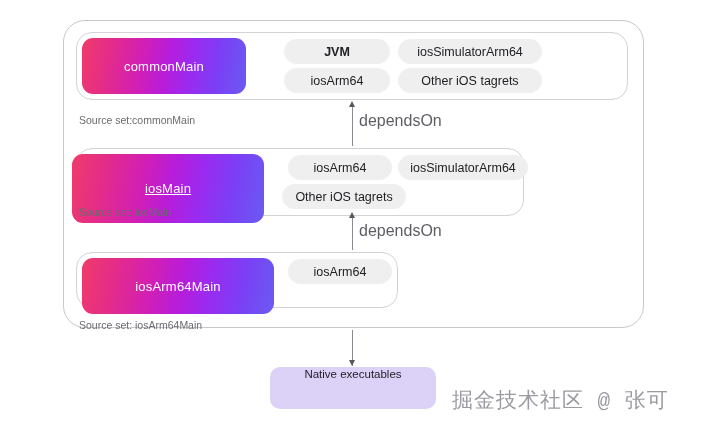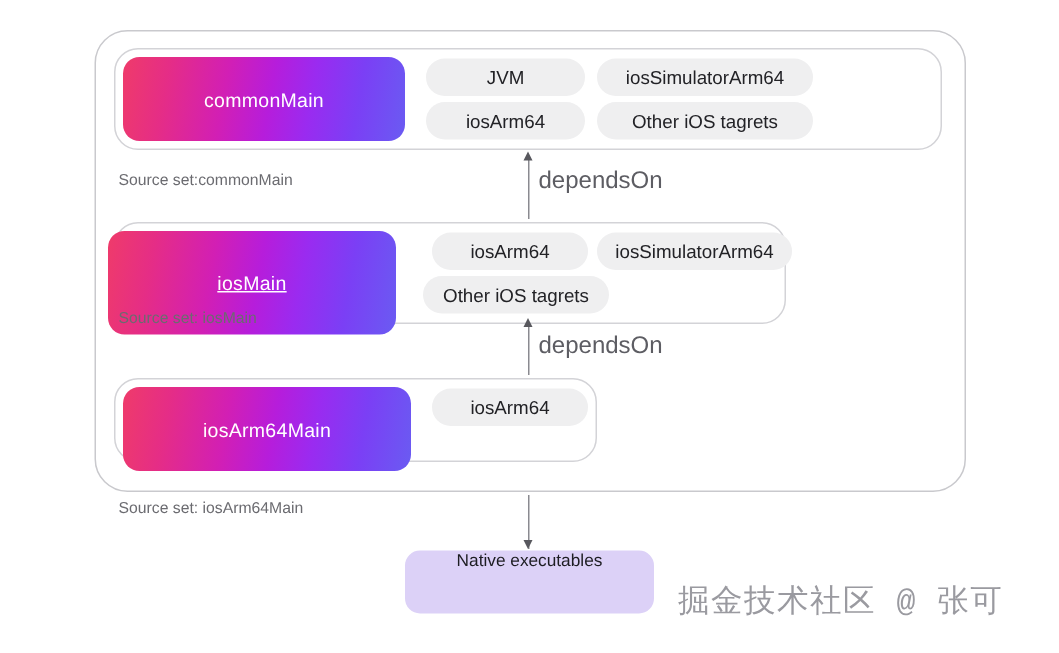--- a/index.html
+++ b/index.html
@@ -58,42 +58,42 @@
         #9a2bf0 66%,
         #7b3ff5 82%,
         #6a5bf2 100%);
     color: #ffffff;
     font-size: 13px;
     display: flex;
     align-items: center;
     justify-content: center;
     letter-spacing: 0.2px;
   }
-  .pill-common   { left: 82px;  top: 38px;  width: 188px; height: 56px; }
+  .pill-common   { left: 82px;  top: 38px;  width: 164px; height: 56px; }
   .pill-iosmain  { left: 72px;  top: 154px; width: 192px; height: 69px; text-decoration: underline; }
   .pill-iosarm64 { left: 82px;  top: 258px; width: 192px; height: 56px; }
 
   
   .chip {
     position: absolute;
     background: #efeff0;
     border-radius: 13px;
     color: #222226;
     font-size: 12.5px;
     display: flex;
     align-items: center;
     justify-content: center;
     height: 25px;
     box-sizing: border-box;
     padding: 0 14px;
     white-space: nowrap;
   }
 
   
-  .chip-c1 { left: 284px; top: 39px;  width: 106px; }
+  .chip-c1 { left: 284px; top: 39px;  width: 106px; font-weight: bold; }
   .chip-c2 { left: 398px; top: 39px;  width: 144px; }
   .chip-c3 { left: 284px; top: 68px;  width: 106px; }
   .chip-c4 { left: 398px; top: 68px;  width: 144px; }
 
   
   .chip-m1 { left: 288px; top: 155px; width: 104px; }
   .chip-m2 { left: 398px; top: 155px; width: 130px; }
   .chip-m3 { left: 282px; top: 184px; width: 124px; }
 
   
@@ -102,21 +102,21 @@
   
   .caption {
     position: absolute;
     font-size: 10.5px;
     color: #6b6b70;
     white-space: nowrap;
     margin-top: 12px;
   }
   .cap-common   { left: 79px; top: 102px; }
   .cap-iosmain  { left: 79px; top: 194px; }
-  .cap-iosarm64 { left: 79px; top: 321px; }
+  .cap-iosarm64 { left: 79px; top: 307px; }
 
   
   .arrow {
     position: absolute;
     width: 1px;
     background: #8a8a90;
   }
   .arrow-1 { left: 352px; top: 105px; height: 41px; }
   .arrow-2 { left: 352px; top: 216px; height: 34px; }
   .arrow-3 { left: 352px; top: 330px; height: 36px; }

